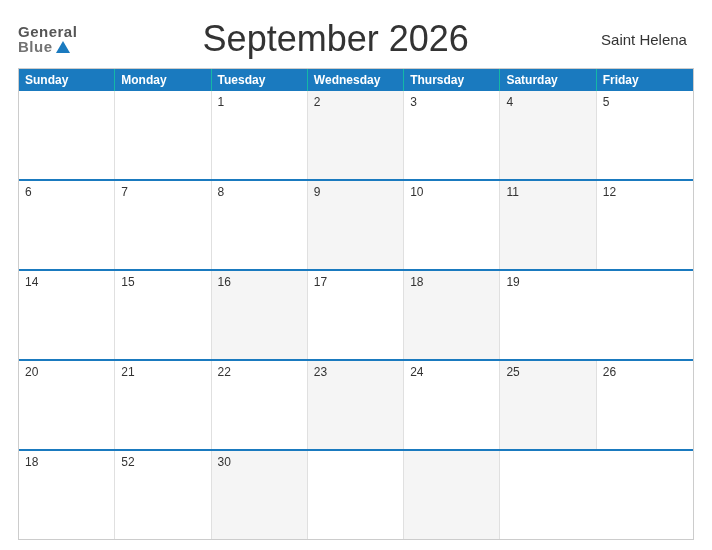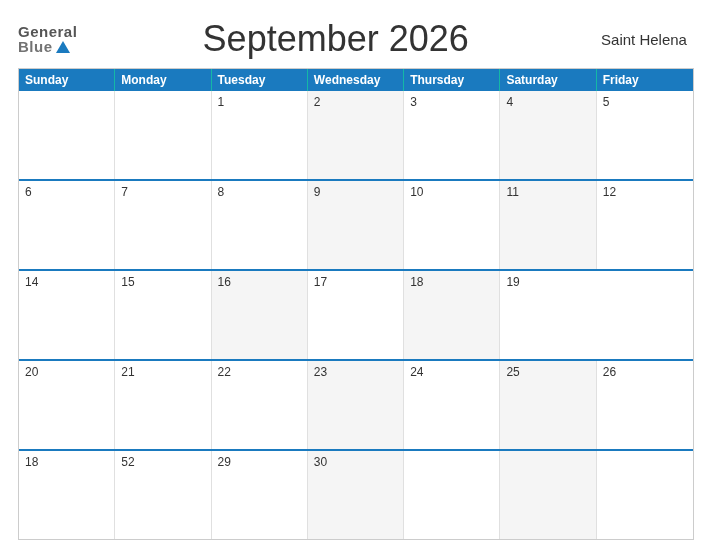--- a/index.html
+++ b/index.html
@@ -173,21 +173,20 @@
           <div class="day-cell"><span class="day-number">21</span></div>
           <div class="day-cell"><span class="day-number">22</span></div>
           <div class="day-cell shaded"><span class="day-number">23</span></div>
           <div class="day-cell"><span class="day-number">24</span></div>
           <div class="day-cell shaded"><span class="day-number">25</span></div>
           <div class="day-cell"><span class="day-number">26</span></div>
         </div>
         <div class="week-row">
           <div class="day-cell"><span class="day-number">18</span></div>
           <div class="day-cell"><span class="day-number">52</span></div>
-          <div class="day-cell"><span class="day-number">29</span></div>
           <div class="day-cell shaded"><span class="day-number">30</span></div>
           <div class="day-cell"></div>
           <div class="day-cell shaded"></div>
           <div class="day-cell"></div>
         </div>
       </div>
   </div>
 </div>
 
 </body></html>

